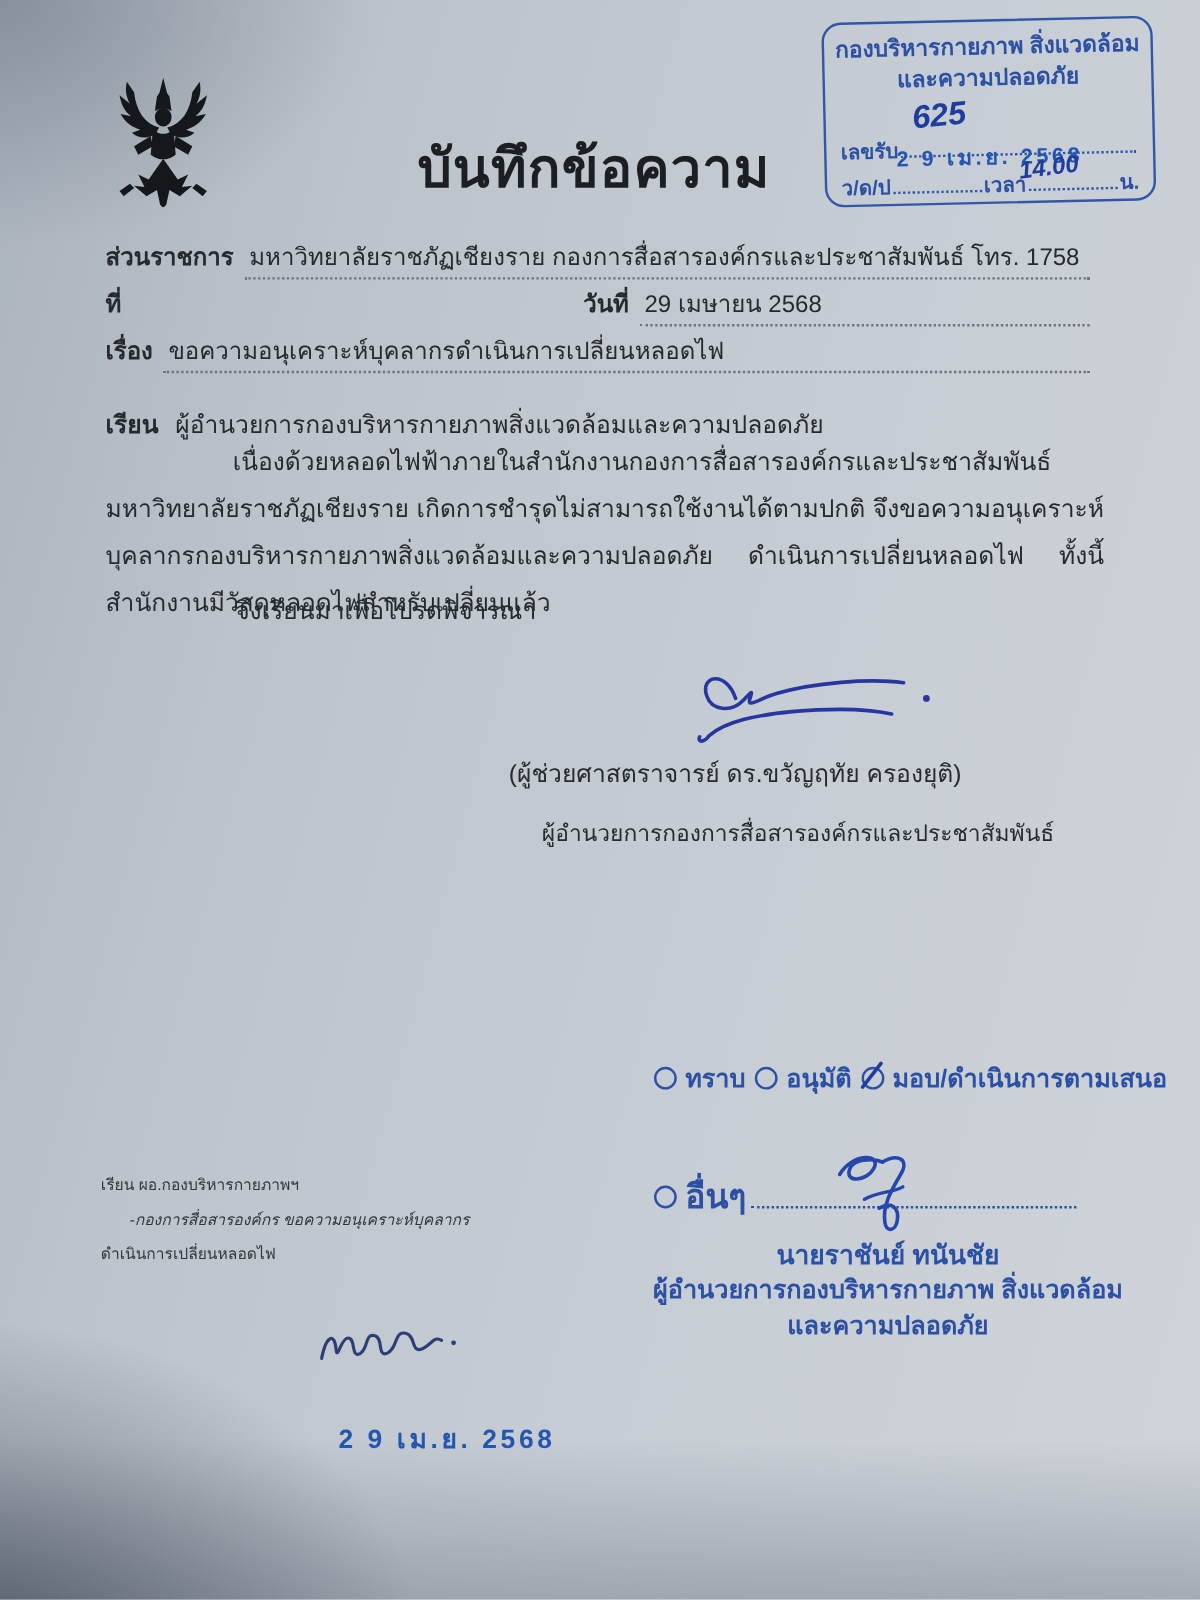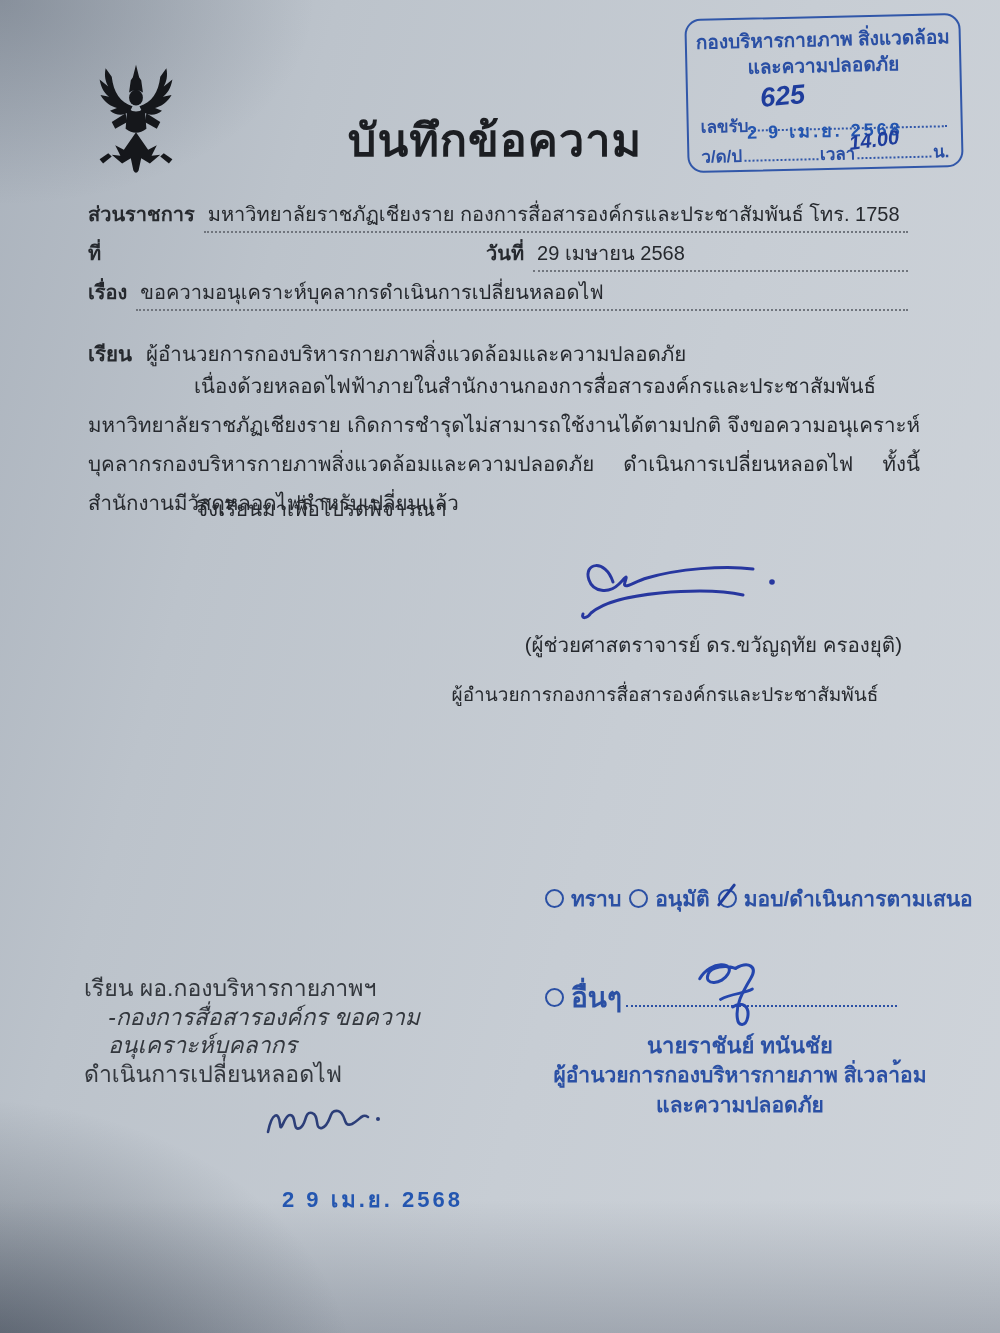--- a/index.html
+++ b/index.html
@@ -46,21 +46,21 @@
   .l2 .pair1{display:flex;align-items:baseline;width:388px;}
   .l2 .pair2{display:flex;align-items:flex-start;flex:1;margin-left:10px;}
   .to-line{font-size:20.5px;}
   .to-line .flabel{margin-right:14px;}
   
   .para{left:88px;top:366px;width:832px;font-size:20.5px;line-height:39px;
     text-align:justify;text-indent:106px;color:#26292e;}
   .closing{left:196px;top:492px;font-size:20.5px;}
   
   .sig1{left:575px;top:552px;}
-  .signame{left:412px;top:628px;width:490px;text-align:right;font-size:20.5px;}
+  .signame{left:424px;top:628px;width:490px;text-align:left;font-size:20.5px;}
   .sigtitle{left:420px;top:679px;width:490px;text-align:center;font-size:19px;}
   
   .blue{color:#2b50a4;}
   .approval1{left:545px;top:882px;font-size:21px;font-weight:600;white-space:nowrap;}
   .circ{display:inline-block;width:15px;height:15px;border:2px solid #2b50a4;
     border-radius:50%;vertical-align:-2px;margin:0 3px 0 0;}
   .optgap{margin-left:4px;margin-top:45px;}
   .circwrap{position:relative;display:inline-block;}
   .slash{position:absolute;left:7px;top:-6px;width:3px;height:28px;background:#1f3d9c;
     transform:rotate(38deg);border-radius:2px;}
@@ -68,21 +68,21 @@
     align-items:baseline;width:352px;}
   .bdots{flex:1;border-bottom:2.5px dotted #2b50a4;height:16px;margin-left:4px;}
   .sig2{left:683px;top:958px;}
   .appr-name{left:545px;top:1028px;width:390px;text-align:center;
     font-size:22px;font-weight:700;}
   .appr-t1{left:525px;top:1058px;width:430px;text-align:center;
     font-size:21px;font-weight:600;}
   .appr-t2{left:525px;top:1088px;width:430px;text-align:center;
     font-size:21px;font-weight:600;}
   
-  .note{left:84px;top:974px;width:400px;font-size:23px;line-height:28.5px;color:#33373d;}
+  .note{left:84px;top:974px;width:400px;font-size:13px;line-height:28.5px;color:#33373d;}
   .note .ind{padding-left:24px;font-style:italic;}
   .scribble{left:262px;top:1098px;}
   .bdate{left:282px;top:1182px;font-size:22px;font-weight:700;letter-spacing:3px;
     color:#2456b0;}
 </style>
 </head>
 <body>
 
 <div id="page">
 
@@ -173,21 +173,21 @@
   </div>
 
   <div class="abs sig2">
     <svg width="120" height="80" viewBox="0 0 120 85" fill="none">
       <path d="M14 22 C26 2 52 4 44 17 C38 28 18 30 23 17 C26 9 42 7 52 11" stroke="#2446ad" stroke-width="3.2" stroke-linecap="round"></path>
       <path d="M52 11 C66 3 76 9 68 22 C59 37 52 50 54 64 C55 73 63 73 65 63 C67 52 60 45 49 52" stroke="#2446ad" stroke-width="3.2" stroke-linecap="round"></path>
       <path d="M36 44 C48 37 62 38 70 33" stroke="#2446ad" stroke-width="3" stroke-linecap="round"></path>
     </svg>
   </div>
   <div class="abs appr-name blue">นายราชันย์  ทนันชัย</div>
-  <div class="abs appr-t1 blue">ผู้อำนวยการกองบริหารกายภาพ สิ่เวลา้อม</div>
+  <div class="abs appr-t1 blue">ผู้อำนวยการกองบริหารกายภาพ สิ่งแวดล้อม</div>
   <div class="abs appr-t2 blue">และความปลอดภัย</div>
 
   <div class="abs note">
     <div>เรียน  ผอ.กองบริหารกายภาพฯ</div>
     <div class="ind">-กองการสื่อสารองค์กร ขอความอนุเคราะห์บุคลากร</div>
     <div>ดำเนินการเปลี่ยนหลอดไฟ</div>
   </div>
 
   <div class="abs scribble">
     <svg width="120" height="50" viewBox="0 0 120 50" fill="none">

